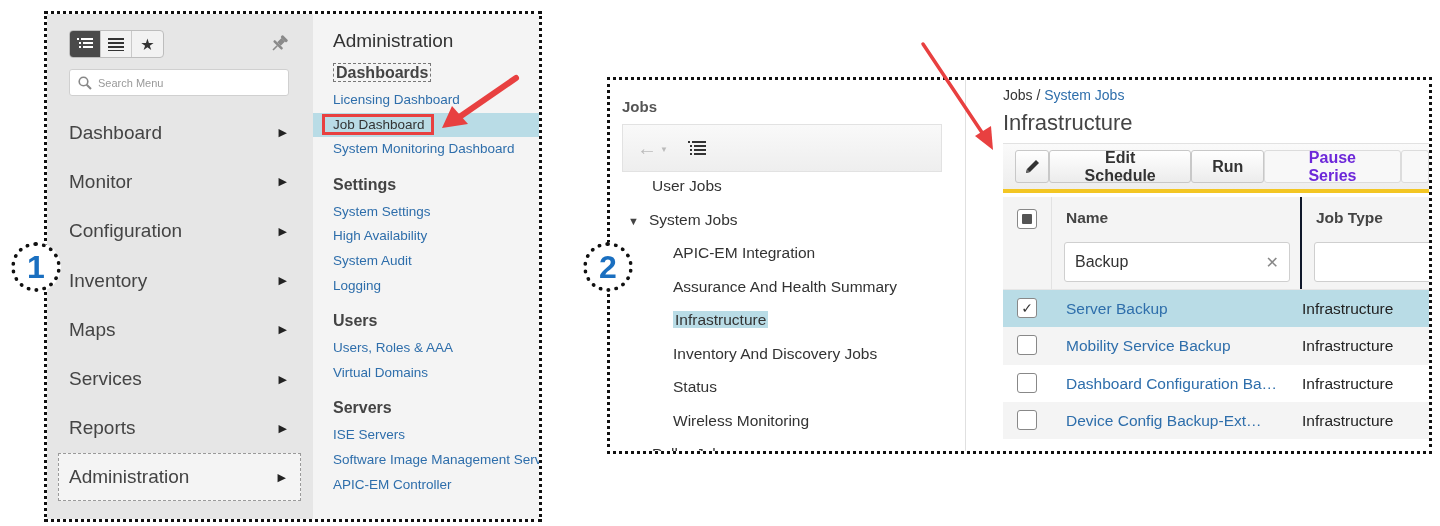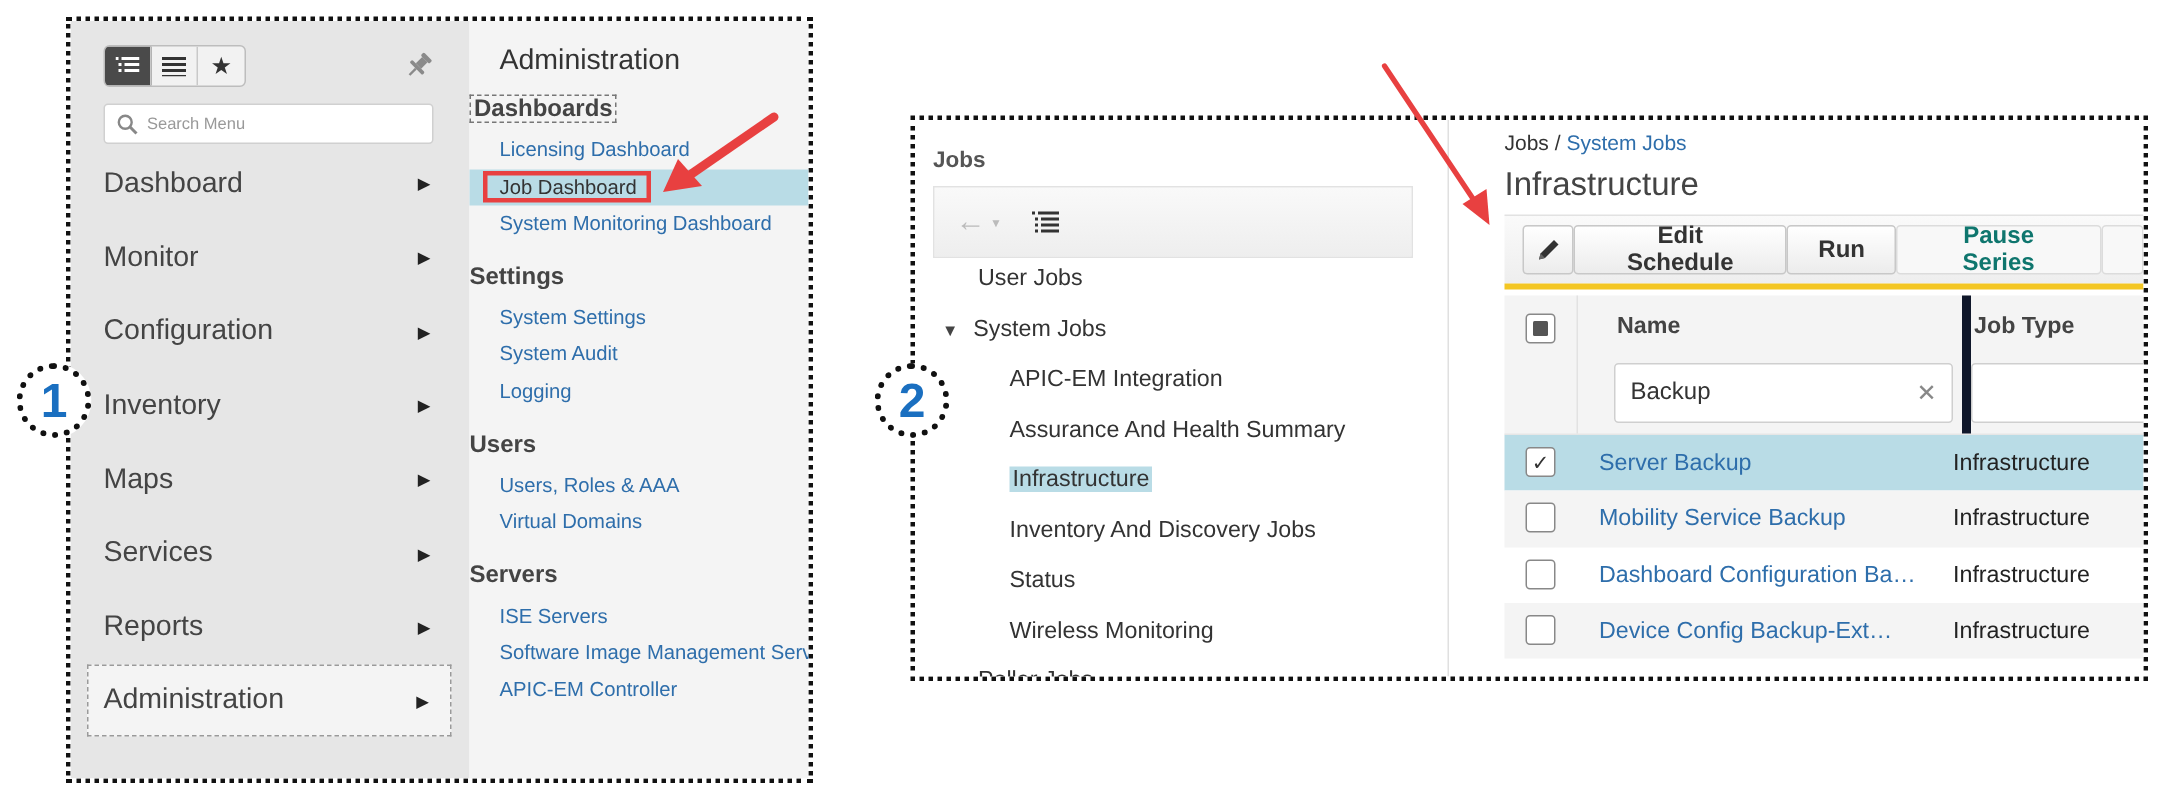--- a/index.html
+++ b/index.html
@@ -33,33 +33,33 @@
   .search-box {
     position: absolute; left: 22px; top: 55px; width: 220px; height: 27px;
     background: #fff; border: 1px solid #d0d0d0; border-radius: 3px;
     display: flex; align-items: center; padding-left: 8px;
   }
   .search-box input {
     border: none; outline: none; background: transparent; font-family: "Liberation Sans", sans-serif;
     font-size: 11px; color: #555; margin-left: 6px; width: 180px;
   }
   .search-box input::placeholder { color: #999; }
-  .nav-list { position: absolute; left: 0; top: 84px; width: 266px; }
+  .nav-list { position: absolute; left: 0; top: 94px; width: 266px; }
   .nav-item {
     height: 49.3px; display: flex; align-items: center; justify-content: space-between;
     padding: 0 26px 0 22px; font-size: 19px; color: #444;
   }
   .nav-item .arrow { font-size: 11px; color: #222; }
   .nav-item.active {
     background: #f4f4f4; border: 1px dashed #9a9a9a; margin: 0 12px 0 11px;
     padding: 0 14px 0 10px; height: 48px;
   }
   .menu-title { position: absolute; left: 20px; top: 16px; font-size: 19px; color: #333; }
   .menu-sections { position: absolute; left: 0; top: 50px; width: 100%; }
-  .sec-head { font-size: 16px; font-weight: bold; color: #444; margin-top: 14px; margin-bottom: 6px; }
+  .sec-head { font-size: 16px; font-weight: bold; color: #444; padding-left: 20px; margin-top: 14px; margin-bottom: 6px; }
   .sec-head:first-child { margin-top: 0; }
   .sec-head.boxed span { border: 1px dashed #777; padding: 0 2px; }
   .sec-link { font-size: 13.5px; color: #2e6eab; padding-left: 20px; height: 24.6px; line-height: 24.6px; white-space: nowrap; }
   .sec-link.selected { background: #b9dce6; color: #333; }
   .sec-link.selected .hl { outline: 3px solid #e84040; padding: 0 6px 0 0; margin-left: -8px; padding-left: 8px; }
 
   
   .panel2 {
     position: absolute; left: 607px; top: 77px; width: 825px; height: 377px;
     border: 3px dotted #111; overflow: hidden; background: #fff;
@@ -90,25 +90,25 @@
     position: absolute; left: 12px; top: 63px; right: 0; height: 50px;
     background: linear-gradient(#fafafa, #eeeeee); border-top: 1px solid #e2e2e2;
     border-bottom: 4px solid #f3c623; display: flex; align-items: center; padding-left: 12px; gap: 0;
   }
   .tb-btn {
     height: 33px; border: 1px solid #c8c8c8; border-radius: 3px;
     background: linear-gradient(#ffffff, #ececec); font-family: "Liberation Sans", sans-serif;
     font-size: 16px; font-weight: bold; color: #333; padding: 0 20px; display: flex; align-items: center;
   }
   .tb-btn.icon { width: 36px; padding: 0; justify-content: center; }
-  .tb-btn.disabled { color: #0f766e; border-color: #dcdcdc; background: #f8f8f8; }
+  .tb-btn.disabled { color: #6d28d9; border-color: #dcdcdc; background: #f8f8f8; }
   .grid { position: absolute; left: 12px; top: 117px; right: 0; }
   .grid-head { height: 93px; background: #f4f4f4; position: relative; border-bottom: 1px solid #e6e6e6; }
   .gh-check { position: absolute; left: 0; top: 0; width: 49px; height: 100%; border-right: 1px solid #e2e2e2; }
-  .gh-name { position: absolute; left: 61px; top: 0; width: 250px; height: 100%; border-right: 6px solid #0f172a; }
+  .gh-name { position: absolute; left: 49px; top: 0; width: 250px; height: 100%; border-right: 2px solid #0f172a; }
   .gh-type { position: absolute; left: 299px; top: 0; width: 200px; height: 100%; }
   .gh-label { position: absolute; left: 14px; top: 12px; font-size: 15.5px; font-weight: bold; color: #444; }
   .filter {
     position: absolute; left: 12px; top: 45px; height: 40px; background: #fff;
     border: 1px solid #cfcfcf; border-radius: 3px; display: flex; align-items: center;
   }
   .filter input { border: none; outline: none; background: transparent; font-family: "Liberation Sans", sans-serif; font-size: 16px; color: #333; padding-left: 10px; width: 170px; }
   .filter .clear { color: #888; font-size: 16px; margin-left: auto; margin-right: 10px; }
   .cb {
     width: 20px; height: 20px; border: 1.5px solid #888; border-radius: 3px; background: #fff;
@@ -217,20 +217,21 @@
   <div class="p1-right">
     <div class="menu-title">Administration</div>
     <div class="menu-sections">
       <div class="sec-head boxed"><span>Dashboards</span></div>
       <div class="sec-link">Licensing Dashboard</div>
       <div class="sec-link selected"><span class="hl">Job Dashboard</span></div>
       <div class="sec-link">System Monitoring Dashboard</div>
 
       <div class="sec-head">Settings</div>
       <div class="sec-link">System Settings</div>
+      <div class="sec-link">High Availability</div>
       <div class="sec-link">System Audit</div>
       <div class="sec-link">Logging</div>
 
       <div class="sec-head">Users</div>
       <div class="sec-link">Users, Roles &amp; AAA</div>
       <div class="sec-link">Virtual Domains</div>
 
       <div class="sec-head">Servers</div>
       <div class="sec-link">ISE Servers</div>
       <div class="sec-link">Software Image Management Serv</div>

